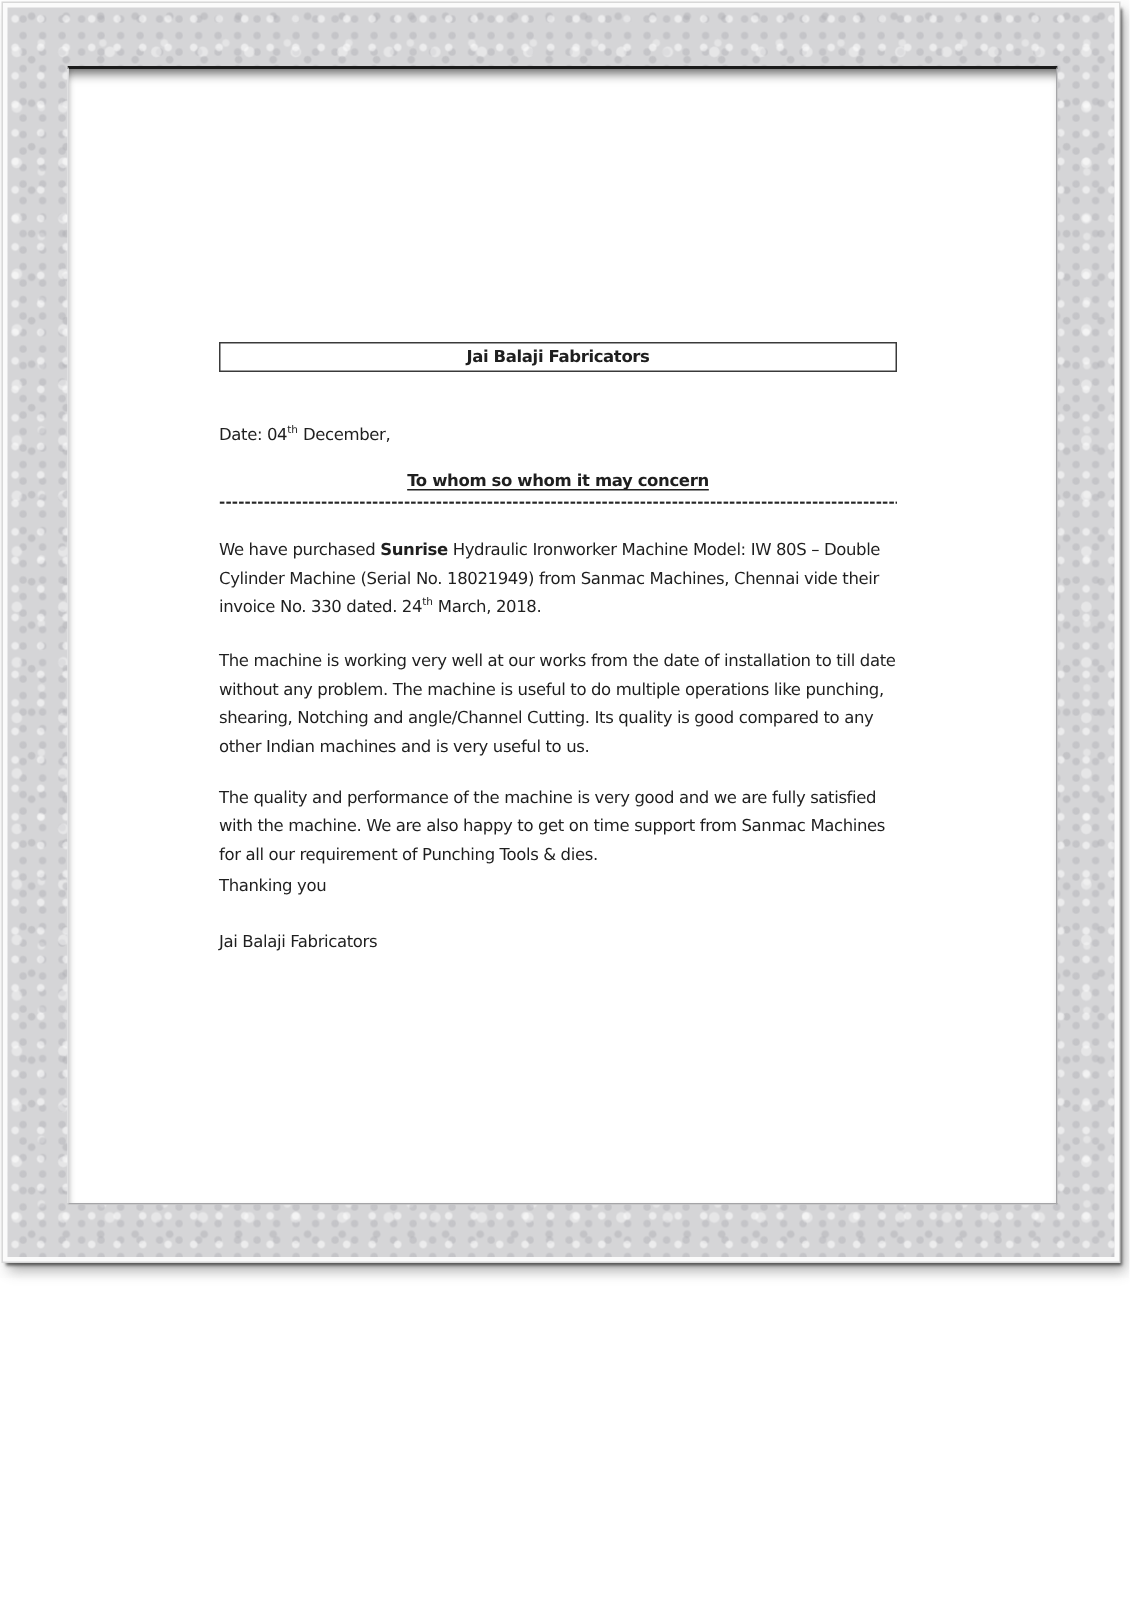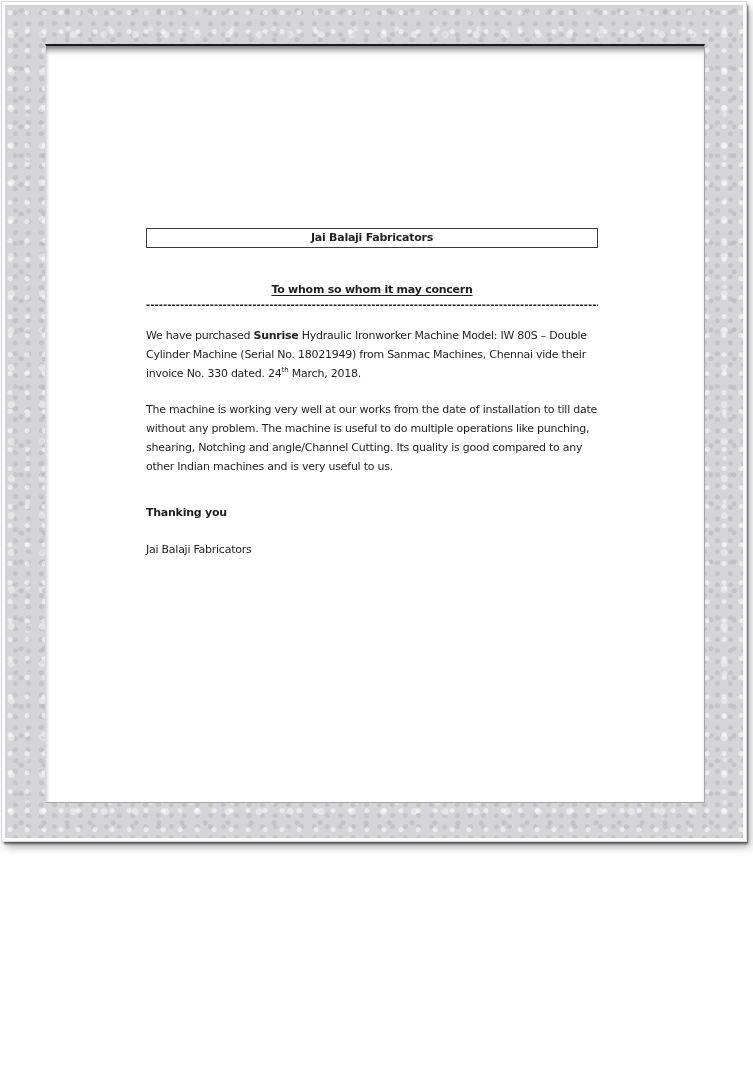--- a/index.html
+++ b/index.html
@@ -86,47 +86,49 @@
     letter-spacing: 0.1px;
     color: #262626;
     font-weight: bold;
     font-size: 10px;
   }
 
   .para { text-align: left; }
   .para-1 { margin-top: 13px; }
   .para-2 { margin-top: 17px; }
   .para-3 { margin-top: 15px; }
-  .thanks { margin-top: 27px; font-weight: bold; }
+  .thanks { margin-top: 2px; }
   .closing-block { margin-top: 18px; }
 
   b.inline-bold { font-weight: bold; }
 </style>
 </head>
 <body>
 
 <div class="photo">
   <div class="frame">
     <div class="paper">
       <div class="letter">
 
         <div class="letterhead-box">
           <span>Jai Balaji Fabricators</span>
         </div>
 
+        <div class="date-line"><span>Date: 04</span><sup>th</sup><span>  December,</span></div>
 
         <div class="salutation">To whom so whom it may concern</div>
 
 
         <div class="divider">--------------------------------------------------------------------------------------------------------------------------------------------</div>
 
         <div class="para para-1"><span>We have purchased </span><b class="inline-bold">Sunrise</b><span> Hydraulic Ironworker Machine Model: IW 80S – Double Cylinder Machine (Serial No. 18021949) from Sanmac Machines, Chennai vide their invoice No. 330 dated. 24</span><sup>th</sup><span> March, 2018.</span></div>
 
         <div class="para para-2">The machine is working very well at our works from the date of installation to till date without any problem. The machine is useful to do multiple operations like punching, shearing, Notching and angle/Channel Cutting. Its quality is good compared to any other Indian machines and is very useful to us.</div>
 
+        <div class="para para-3">The quality and performance of the machine is very good and we are fully satisfied with the machine. We are also happy to get on time support from Sanmac Machines for all our requirement of Punching Tools &amp; dies.</div>
 
         <div class="thanks">Thanking you</div>
 
         <div class="closing-block">
           <div>Jai Balaji Fabricators</div>
         </div>
 
       </div>
     </div>
   </div>

